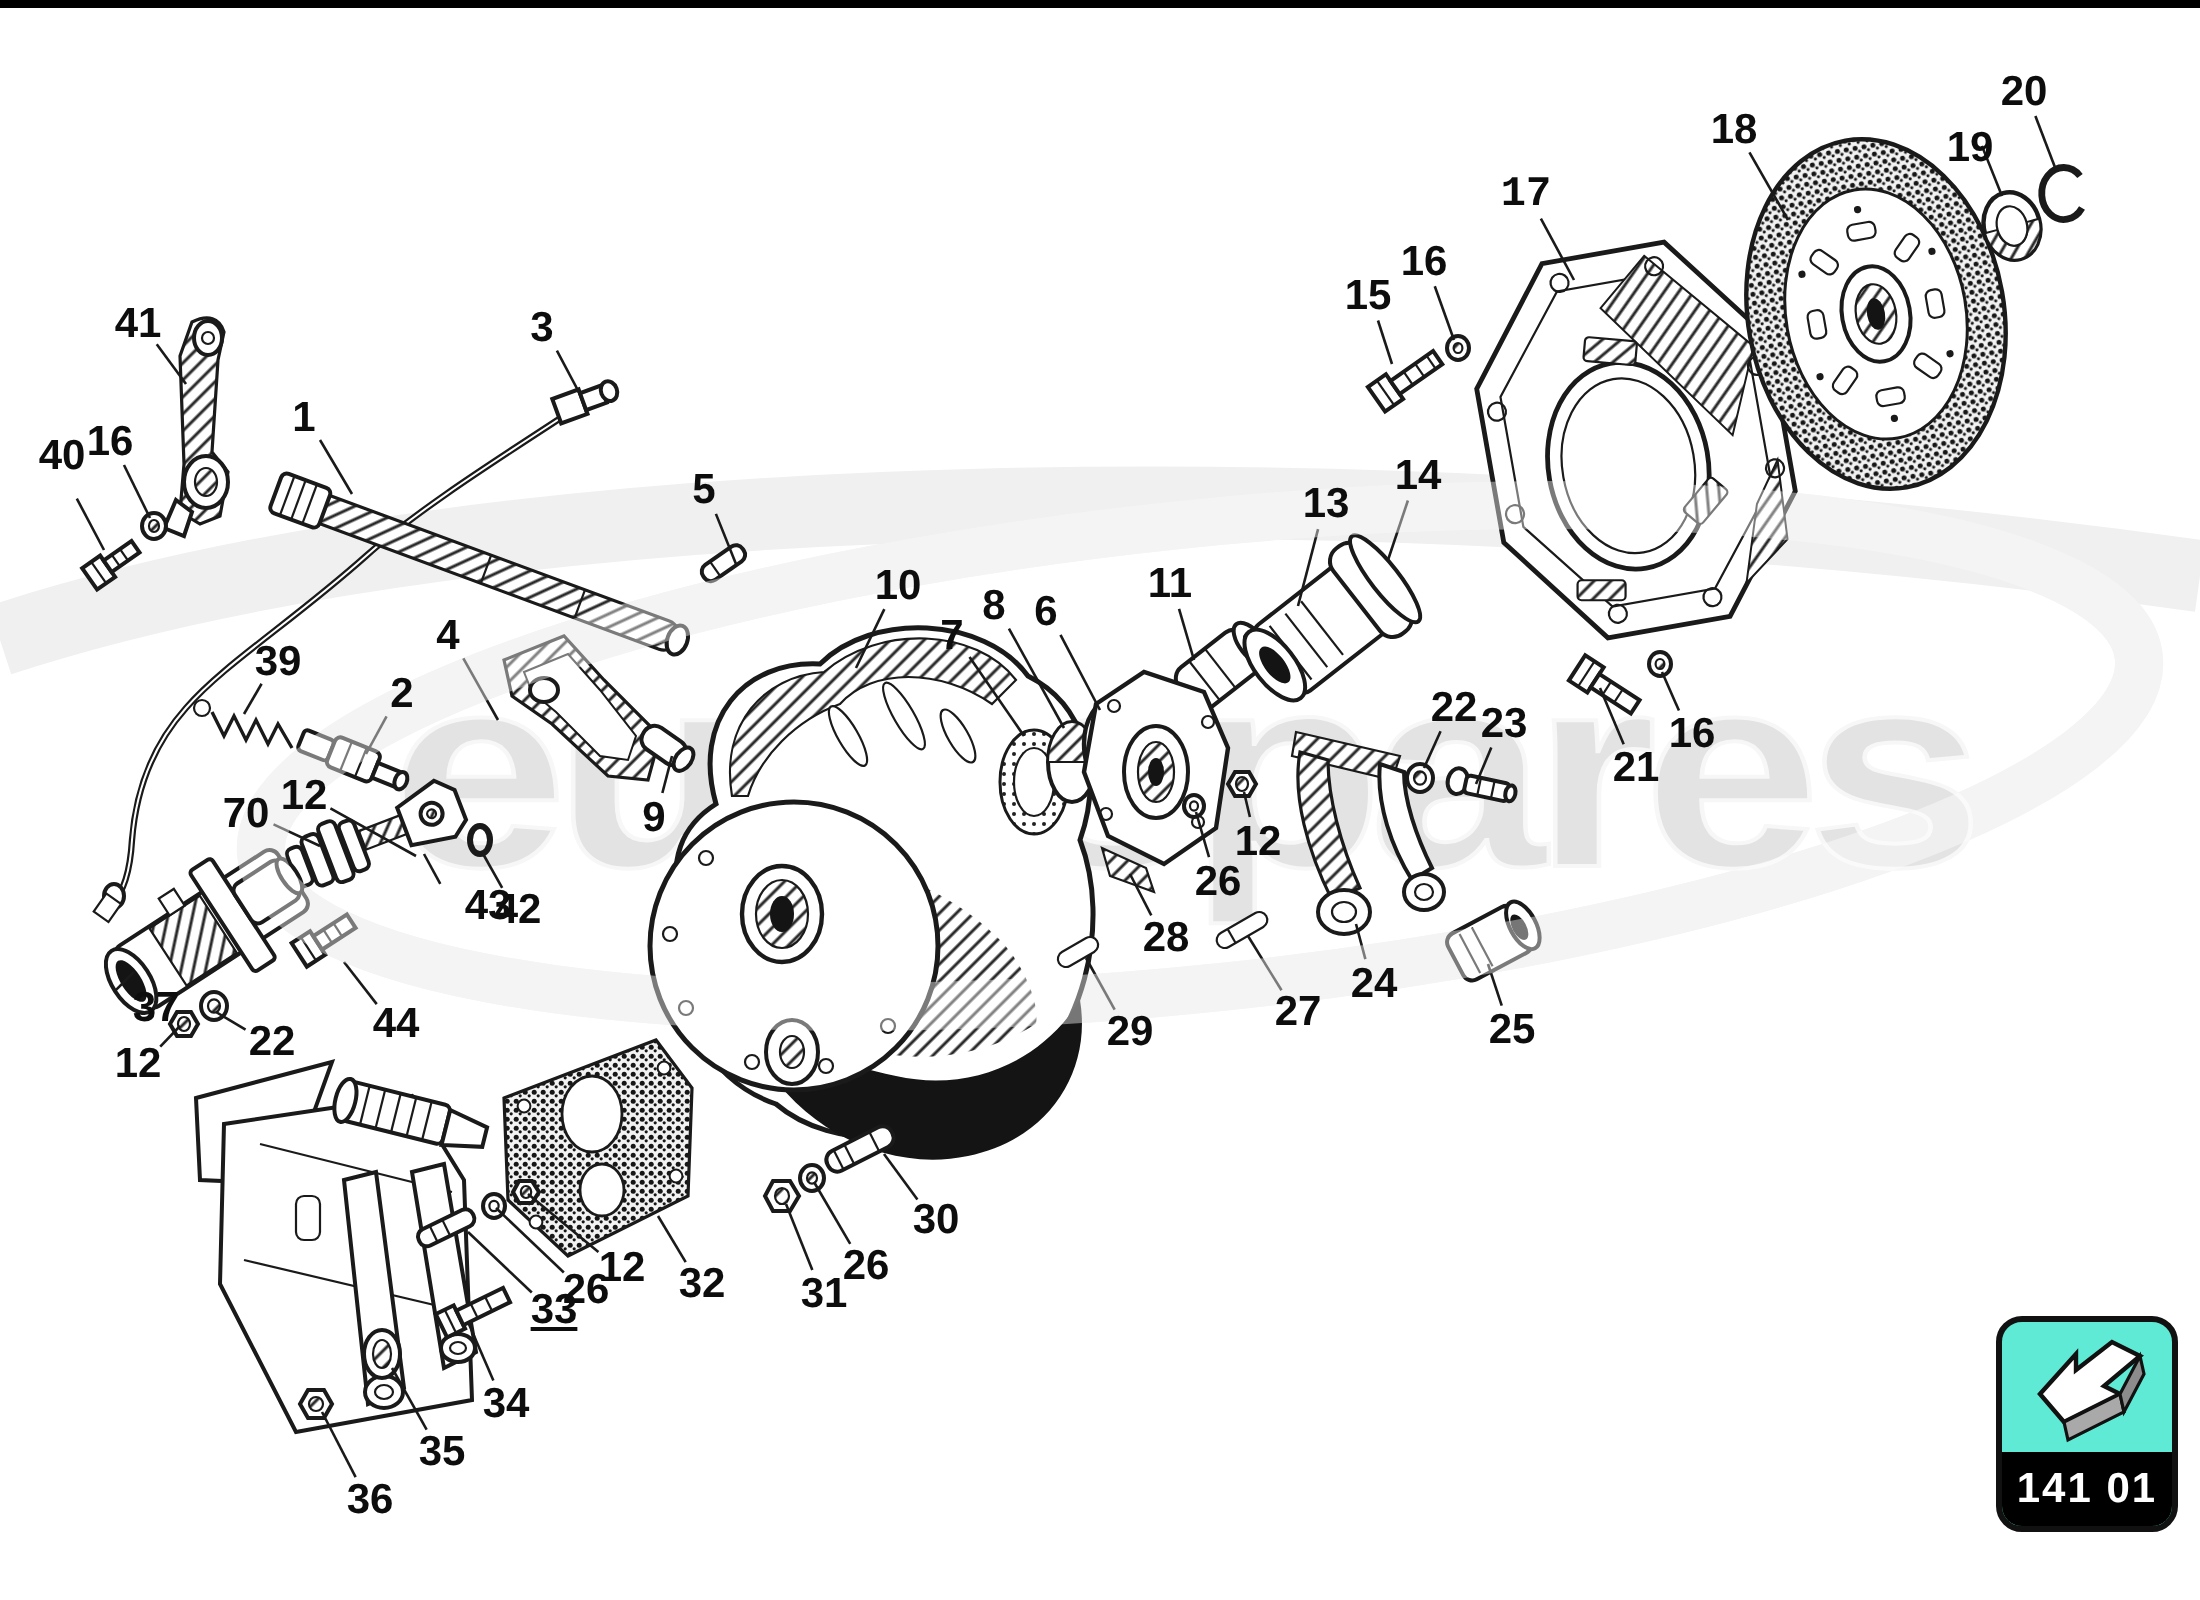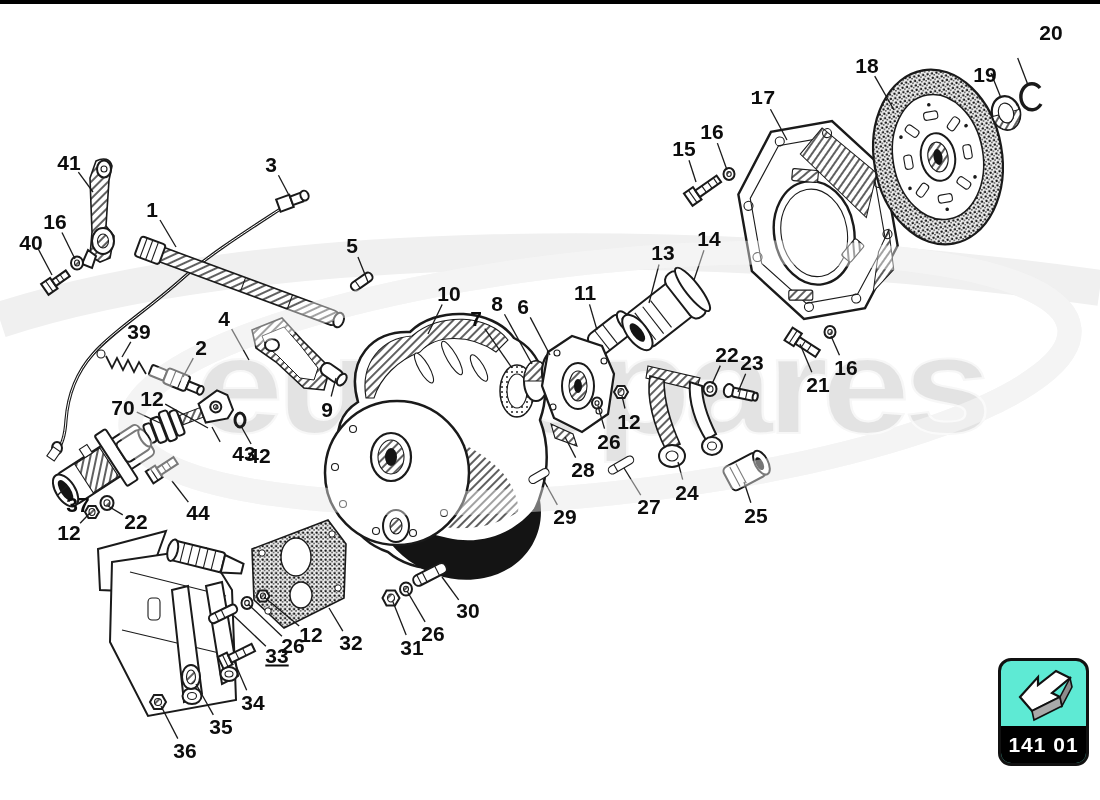--- a/index.html
+++ b/index.html
@@ -507,21 +507,21 @@
       <div class="plabel" style="left: 629px; top: 421px;">12</div>
       <div class="plabel" style="left: 663px; top: 252px;">13</div>
       <div class="plabel" style="left: 709px; top: 238px;">14</div>
       <div class="plabel" style="left: 684px; top: 148px;">15</div>
       <div class="plabel" style="left: 712px; top: 131px;">16</div>
       <div class="plabel" style="left: 55px; top: 221px;">16</div>
       <div class="plabel" style="left: 846px; top: 367px;">16</div>
       <div class="plabel" style="left: 763px; top: 98px; font-family: Liberation Mono, monospace;">17</div>
       <div class="plabel" style="left: 867px; top: 65px;">18</div>
       <div class="plabel" style="left: 985px; top: 74px;">19</div>
-      <div class="plabel" style="left: 1012px; top: 32px; margin-left: 39px;">20</div>
+      <div class="plabel" style="left: 1012px; top: 46px;">20</div>
       <div class="plabel" style="left: 818px; top: 384px;">21</div>
       <div class="plabel" style="left: 136px; top: 521px;">22</div>
       <div class="plabel" style="left: 727px; top: 354px;">22</div>
       <div class="plabel" style="left: 752px; top: 362px;">23</div>
       <div class="plabel" style="left: 687px; top: 492px;">24</div>
       <div class="plabel" style="left: 756px; top: 515px;">25</div>
       <div class="plabel" style="left: 293px; top: 645px;">26</div>
       <div class="plabel" style="left: 433px; top: 633px;">26</div>
       <div class="plabel" style="left: 609px; top: 441px;">26</div>
       <div class="plabel" style="left: 649px; top: 506px;">27</div>
@@ -530,21 +530,21 @@
       <div class="plabel" style="left: 468px; top: 610px;">30</div>
       <div class="plabel" style="left: 412px; top: 647px;">31</div>
       <div class="plabel" style="left: 351px; top: 642px;">32</div>
       <div class="plabel" style="left: 277px; top: 655px; text-decoration: underline;">33</div>
       <div class="plabel" style="left: 253px; top: 702px;">34</div>
       <div class="plabel" style="left: 221px; top: 726px;">35</div>
       <div class="plabel" style="left: 185px; top: 750px;">36</div>
       <div class="plabel" style="left: 46px; top: 504px; margin-left: 32px;">37</div>
       <div class="plabel" style="left: 123px; top: 407px;">70</div>
       <div class="plabel" style="left: 139px; top: 331px;">39</div>
-      <div class="plabel" style="left: 31px; top: 242px; text-align: right;">40</div>
+      <div class="plabel" style="left: 31px; top: 228px; text-align: right;">40</div>
       <div class="plabel" style="left: 69px; top: 162px;">41</div>
       <div class="plabel" style="left: 259px; top: 455px;">42</div>
       <div class="plabel" style="left: 244px; top: 453px;">43</div>
       <div class="plabel" style="left: 198px; top: 512px;">44</div>
     </div>
 
   <div class="badge">
     <div class="badge-icon">
       <svg width="64" height="58" viewBox="0 0 64 58">
         <polygon points="8,32 26,12 26,20 44,6 58,13 40,28 48,32 20,46" fill="#fff" stroke="#111" stroke-width="2.2"></polygon>

